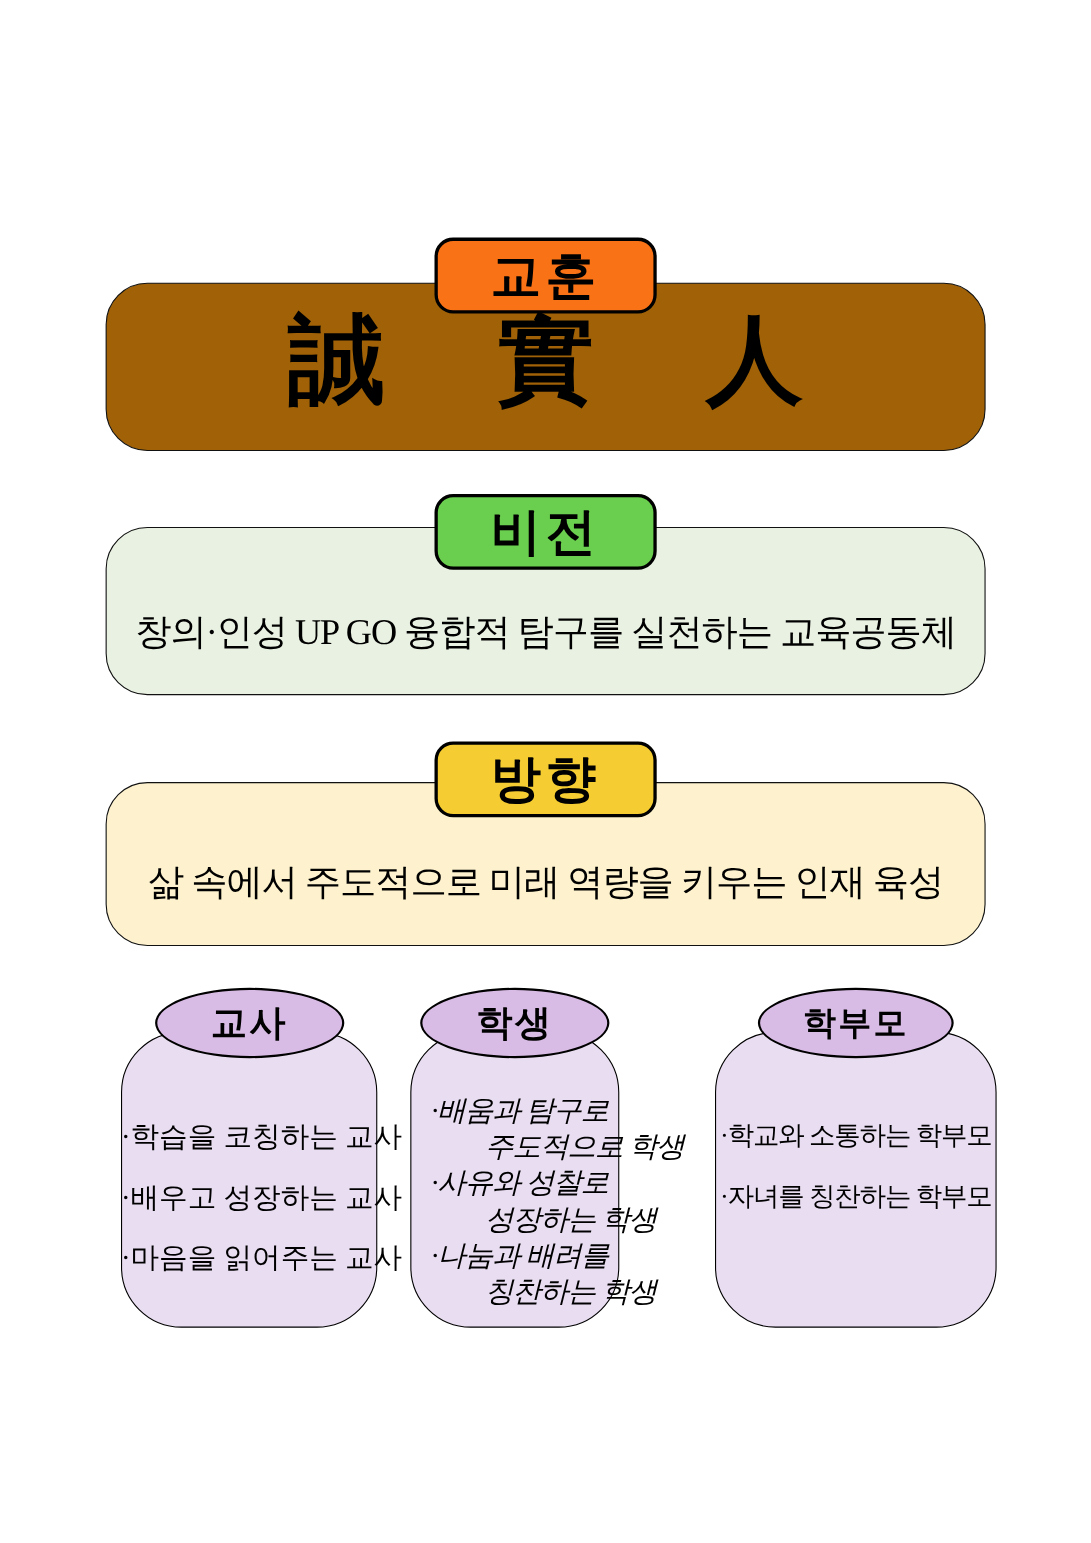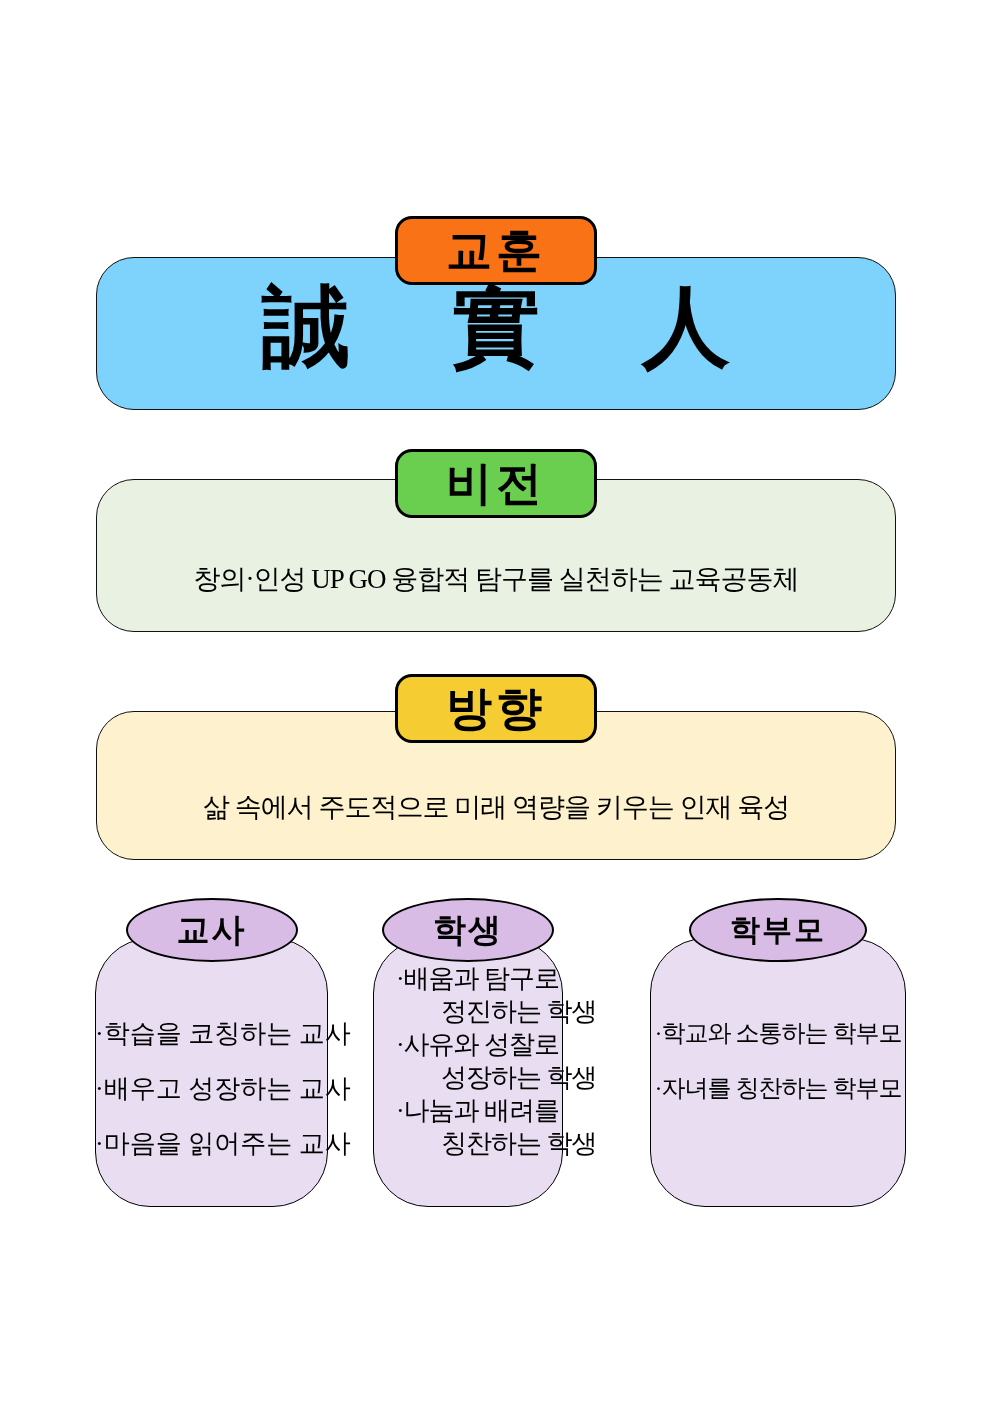--- a/index.html
+++ b/index.html
@@ -33,46 +33,46 @@
 
   
   .panel {
     position:absolute;
     left:96px; width:800px;
     border:1.5px solid #111;
     border-radius:38px;
     z-index:1;
     display:flex; align-items:flex-end; justify-content:center;
   }
-  .panel-motto     { top:257px; height:153px; background:#7dd3fc; }
+  .panel-motto     { top:257px; height:153px; background:#a16207; }
   .panel-vision    { top:479px; height:153px; background:#e9f2e2; }
   .panel-direction { top:711px; height:149px; background:#fdf2cd; }
 
   .motto-text {
     width:100%;
     text-align:center;
     font-size:88px;
     font-weight:600;
     word-spacing:80px;
     padding-bottom:22px;
     white-space:nowrap;
   }
   .panel-sentence {
     width:100%;
     text-align:center;
-    font-size:27px;
+    font-size:33px;
     font-weight:500;
     letter-spacing:-1px;
     padding-bottom:34px;
     white-space:nowrap;
   }
 
   
   .group { position:absolute; top:898px; height:309px; z-index:1; }
-  .group-teacher { left:95px;  width:233px; }
+  .group-teacher { left:110px;  width:233px; }
   .group-student { left:373px; width:190px; }
   .group-parent  { left:650px; width:256px; }
 
   .group-ellipse {
     position:absolute;
     top:0; left:50%; transform:translateX(-50%);
     width:172px; height:64px;
     background:#d9bce5;
     border:2px solid #000;
     border-radius:50%;
@@ -92,21 +92,21 @@
     border:1.5px solid #000;
     border-radius:55px;
     z-index:1;
   }
 
   .group-lines { position:absolute; left:0; right:0; z-index:2; }
   .lines-centered { top:108px; text-align:center; }
   .lines-centered .gline { font-size:26px; line-height:55px; white-space:nowrap; }
   .group-parent .lines-centered .gline { font-size:24px; letter-spacing:-1px; }
 
-  .lines-left { top:64px; text-align:center; padding-left:19px; }
+  .lines-left { top:95px; text-align:left; padding-left:19px;font-style:italic; }
   .lines-left .gline { font-size:26px; line-height:33px; white-space:nowrap; letter-spacing:-1px; }
   .lines-left .gline.indent { margin-left:49px; }
 </style>
 </head>
 <body>
 
 <div class="sheet">
 
   <div class="badge badge-motto">교훈</div>
   <div class="panel panel-motto">
@@ -131,21 +131,21 @@
       <div class="gline">·배우고 성장하는 교사</div>
       <div class="gline">·마음을 읽어주는 교사</div>
     </div>
   </div>
 
   <div class="group group-student">
     <div class="group-ellipse">학생</div>
     <div class="group-box"></div>
     <div class="group-lines lines-left">
       <div class="gline">·배움과 탐구로</div>
-      <div class="gline indent">정진하는 학생</div>
+      <div class="gline indent">주도적으로 학생</div>
       <div class="gline">·사유와 성찰로</div>
       <div class="gline indent">성장하는 학생</div>
       <div class="gline">·나눔과 배려를</div>
       <div class="gline indent">칭찬하는 학생</div>
     </div>
   </div>
 
   <div class="group group-parent">
     <div class="group-ellipse">학부모</div>
     <div class="group-box"></div>

